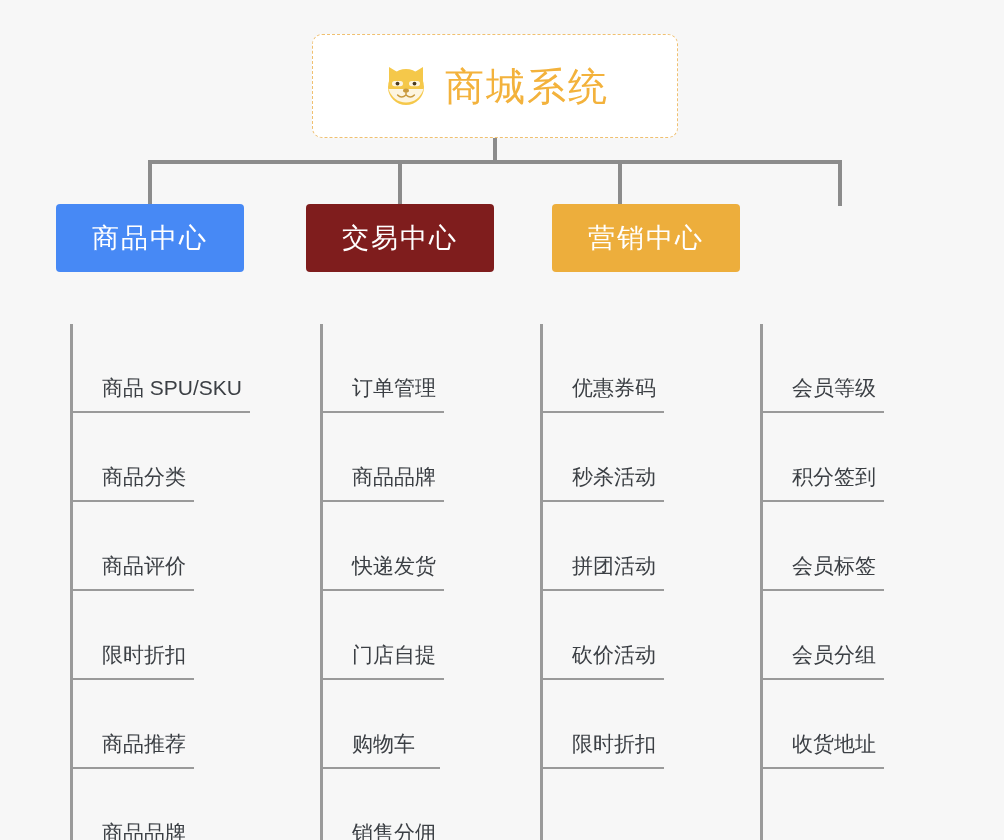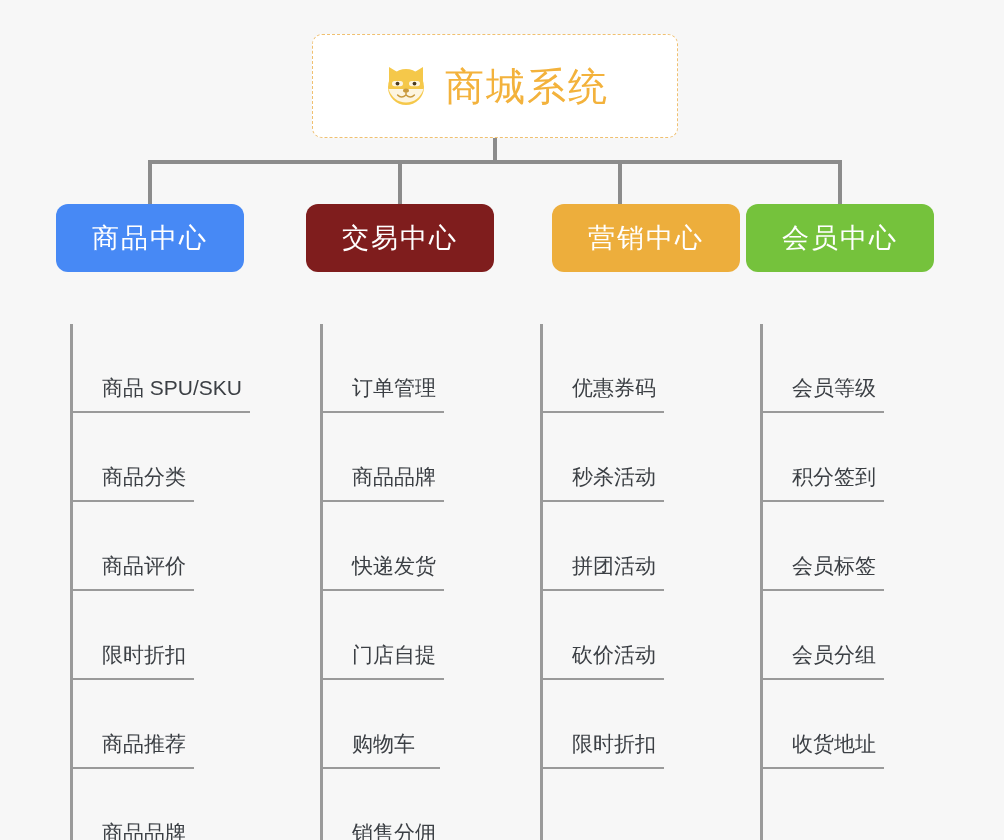--- a/index.html
+++ b/index.html
@@ -38,21 +38,21 @@
   .conn{position:absolute;background:#8c8c8c;}
   .conn-stub{left:493px;top:138px;width:4px;height:24px;}
   .conn-bar{left:148px;top:160px;width:694px;height:4px;}
   .drop{position:absolute;width:4px;top:160px;height:46px;background:#8c8c8c;}
 
   
   .cat{
     position:absolute;
     top:204px;
     width:188px;height:68px;
-    border-radius:12px;
+    border-radius:4px;
     display:flex;align-items:center;justify-content:center;
     color:#ffffff;
     font-size:27px;
     letter-spacing:2px;
     box-sizing:border-box;
   }
 
   
   .col{
     position:absolute;
@@ -210,23 +210,20 @@
     <div class="item">
         <span class="item-label">砍价活动</span>
         <span class="item-rule" style="width: 124px;"></span>
       </div>
     <div class="item">
         <span class="item-label">限时折扣</span>
         <span class="item-rule" style="width: 124px;"></span>
       </div>
   </div>
 
-  <div class="cat" style="left: 746px; background: rgb(117, 194, 60);">
-    <span>会员中心</span>
-  </div>
   <div class="col" style="left:746px">
     <div class="spine" style="height: 534px;"></div>
     <div class="item">
         <span class="item-label">会员等级</span>
         <span class="item-rule" style="width: 124px;"></span>
       </div>
     <div class="item">
         <span class="item-label">积分签到</span>
         <span class="item-rule" style="width: 124px;"></span>
       </div>

